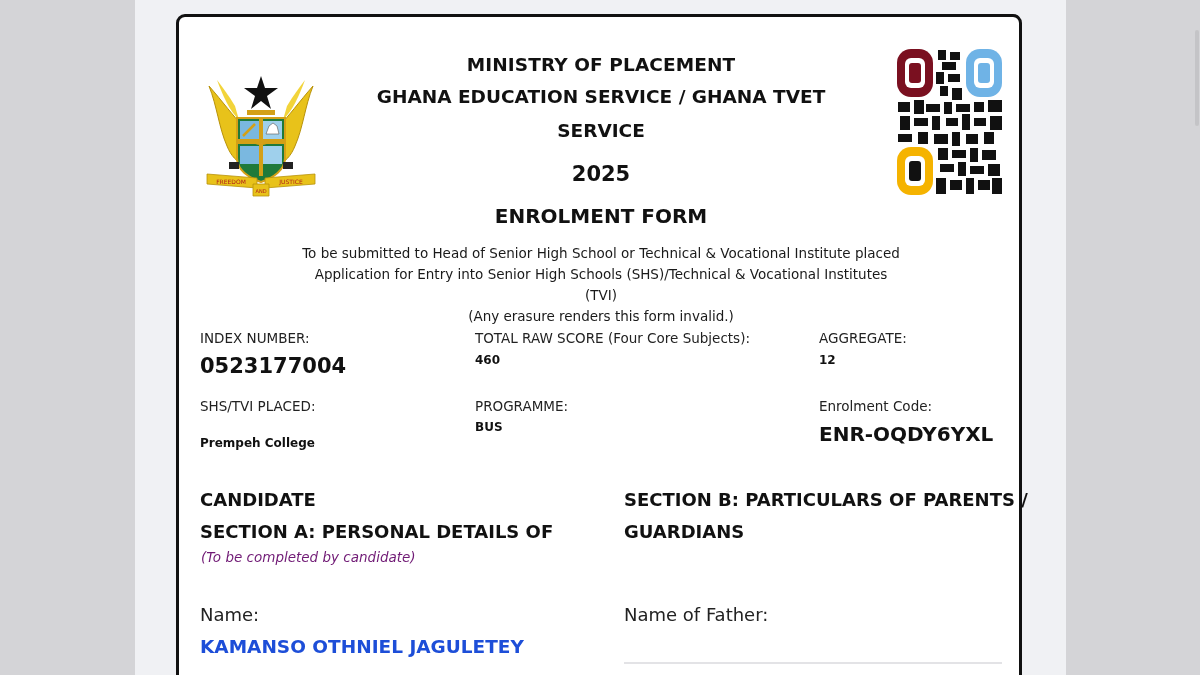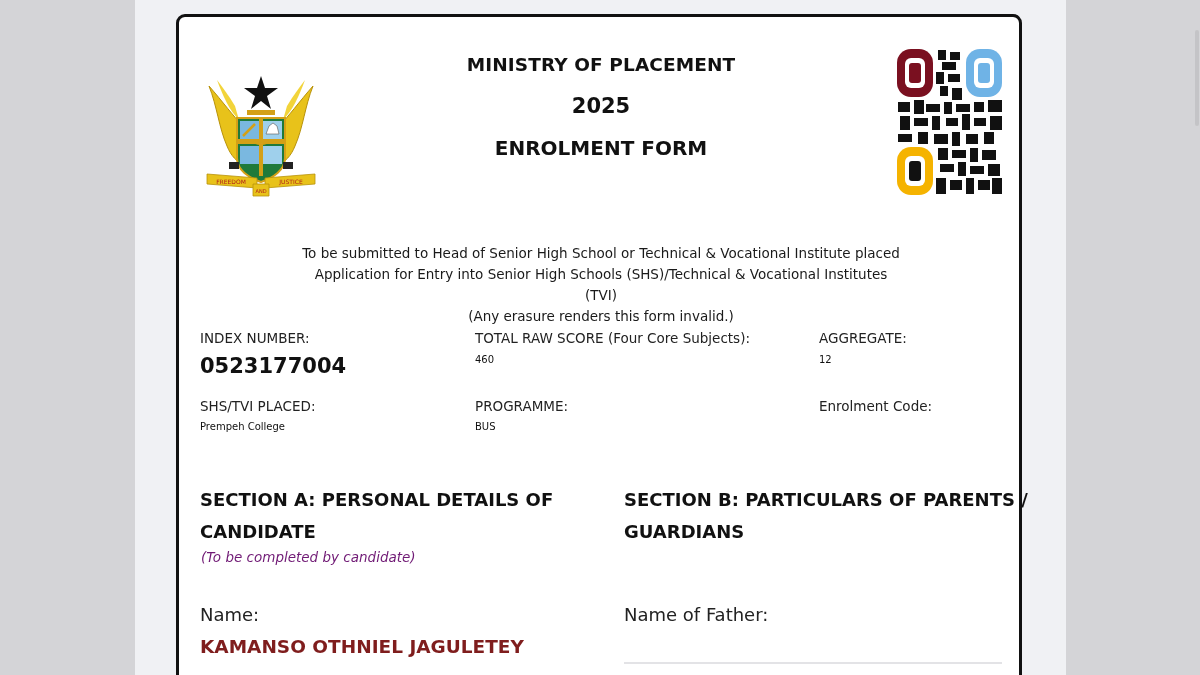--- a/index.html
+++ b/index.html
@@ -37,30 +37,30 @@
   .h-ges { font-size:18.5px; font-weight:bold; line-height:34px; }
   .h-cssps { font-size:15px; line-height:26px; color:#222; }
   .h-year { font-size:21px; font-weight:bold; line-height:48px; margin-top:2px; }
   .h-form { font-size:20px; font-weight:bold; line-height:36px; }
   .instructions {
     position:absolute; left:300px; top:243px; width:602px; text-align:center;
     font-size:13.5px; line-height:21px; color:#1a1a1a;
   }
   .field { position:absolute; color:#111; }
   .f-label { font-size:13.5px; color:#222; line-height:18px; }
-  .f-value { font-size:10px; font-weight:normal; line-height:22px; }
+  .f-value { font-size:12px; font-weight:bold; line-height:22px; }
   .f-value-lg { font-size:21px; font-weight:bold; line-height:30px; }
   .section-title {
     position:absolute; font-size:18px; font-weight:bold; line-height:32px; color:#111;
   }
   .section-note {
     position:absolute; font-size:13.5px; font-style:italic; color:#701a75;
   }
   .name-label { position:absolute; font-size:18px; color:#222; }
-  .name-value { position:absolute; font-size:18.5px; font-weight:bold; color:#7f1d1d; }
+  .name-value { position:absolute; font-size:18.5px; font-weight:bold; color:#1d4ed8; }
   .underline {
     position:absolute; left:624px; top:662px; width:378px; height:0;
     border-top:2px solid #e3e3e6;
   }
 </style>
 </head>
 <body>
 
 <div class="panel"></div>
 <div class="scrollbar"></div>
@@ -153,20 +153,21 @@
     <rect x="40" y="130" width="10" height="16"></rect>
       <rect x="54" y="132" width="12" height="10"></rect>
     <rect x="70" y="130" width="8" height="16"></rect>
       <rect x="82" y="132" width="12" height="10"></rect>
     <rect x="96" y="130" width="10" height="16"></rect>
   </g>
 </svg>
 
 <div class="header-block">
   <div class="h-ministry">MINISTRY OF PLACEMENT</div>
+  <div class="h-ges">GHANA EDUCATION SERVICE / GHANA TVET SERVICE</div>
   <div class="h-year">2025</div>
   <div class="h-form">ENROLMENT FORM</div>
 </div>
 
 <div class="instructions">
   <div>To be submitted to Head of Senior High School or Technical &amp; Vocational Institute placed</div>
   <div>Application for Entry into Senior High Schools (SHS)/Technical &amp; Vocational Institutes (TVI)</div>
   <div>(Any erasure renders this form invalid.)</div>
 </div>
 
@@ -180,35 +181,36 @@
   <div class="f-value" style="margin-top:2px;">460</div>
 </div>
 
 <div class="field" style="left:819px; top:329px;">
   <div class="f-label">AGGREGATE:</div>
   <div class="f-value" style="margin-top:2px;">12</div>
 </div>
 
 <div class="field" style="left:200px; top:397px;">
   <div class="f-label">SHS/TVI PLACED:</div>
-  <div class="f-value" style="margin-top:1px;">Prempeh College</div>
+  <div class="f-value" style="margin-top:17px;">Prempeh College</div>
 </div>
 
 <div class="field" style="left:475px; top:397px;">
   <div class="f-label">PROGRAMME:</div>
   <div class="f-value" style="margin-top:1px;">BUS</div>
 </div>
 
 <div class="field" style="left:819px; top:397px;">
   <div class="f-label">Enrolment Code:</div>
+  <div class="f-value-lg" style="margin-top:4px; font-size:20px;">ENR-OQDY6YXL</div>
 </div>
 
 <div class="section-title" style="left:200px; top:484px;">
+  <div>CANDIDATE</div>
   <div>SECTION A: PERSONAL DETAILS OF</div>
-  <div>CANDIDATE</div>
 </div>
 <div class="section-note" style="left:201px; top:549px;">(To be completed by candidate)</div>
 <div class="name-label" style="left:200px; top:604px;">Name:</div>
 <div class="name-value" style="left:200px; top:636px;">KAMANSO OTHNIEL JAGULETEY</div>
 
 <div class="section-title" style="left:624px; top:484px;">
   <div>SECTION B: PARTICULARS OF PARENTS /</div>
   <div>GUARDIANS</div>
 </div>
 <div class="name-label" style="left:624px; top:604px;">Name of Father:</div>

